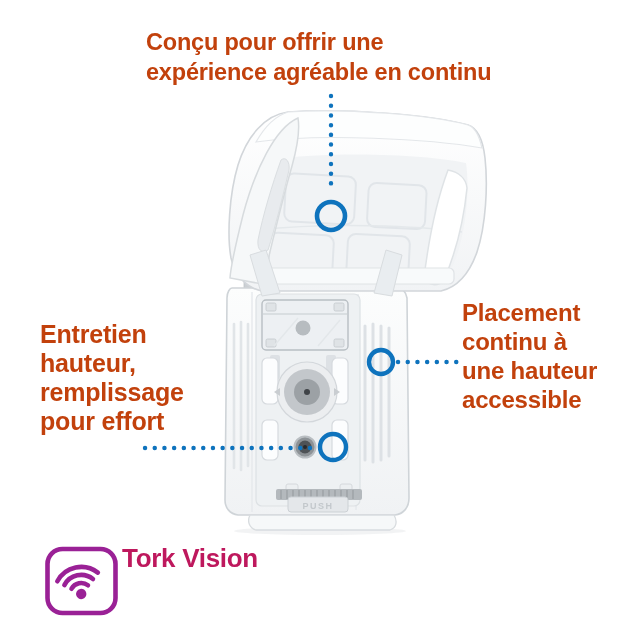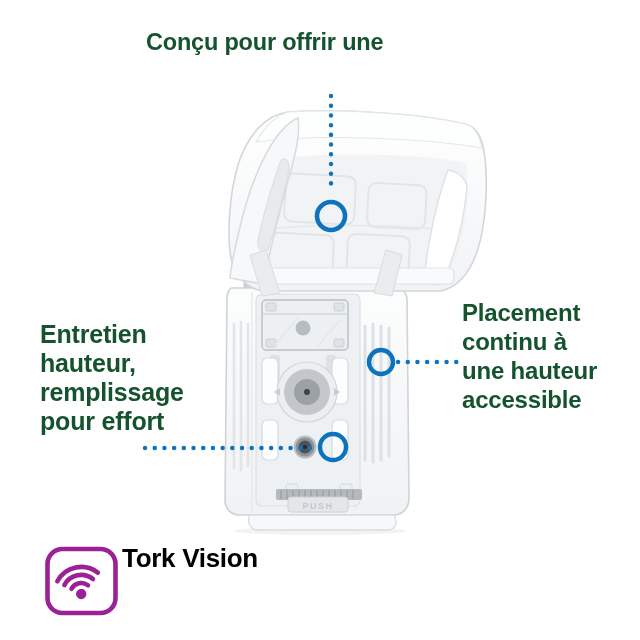--- a/index.html
+++ b/index.html
@@ -7,32 +7,32 @@
     width: 640px; height: 640px;
     background: #ffffff;
     overflow: hidden;
     font-family: "Liberation Sans", sans-serif;
   }
   .canvas { position: relative; width: 640px; height: 640px; background:#fff; }
   .art { position: absolute; left: 0; top: 0; }
   .caption {
     position: absolute;
     font-weight: 700;
-    color: #14532d;
+    color: #c2410c;
     letter-spacing: -0.2px;
     white-space: nowrap;
   }
   .caption-top   { left: 146px; top: 27px;  font-size: 23.5px; line-height: 30px; }
   .caption-left  { left: 40px;  top: 320px; font-size: 25px; line-height: 29px; }
   .caption-right { left: 462px; top: 298px; font-size: 24px; line-height: 29px; }
   .footer-icon { position: absolute; left: 45px; top: 546px; width: 73px; height: 70px; }
   .footer-text {
     position: absolute; left: 122px; top: 543px;
     font-weight: 700; font-size: 26px; line-height: 30px;
-    color: #000000; letter-spacing: -0.3px; white-space: nowrap;
+    color: #be185d; letter-spacing: -0.3px; white-space: nowrap;
   }
 </style>
 </head>
 <body>
 
 <div class="canvas">
 
   <svg class="art" width="640" height="640" viewBox="0 0 640 640">
     <defs>
       <linearGradient id="lidGrad" x1="0" y1="0" x2="0" y2="1">
@@ -174,20 +174,21 @@
       <circle cx="331" cy="216" r="14" fill="none" stroke-width="4.6"></circle>
       <line x1="398" y1="362" x2="459" y2="362" stroke-width="4.4" stroke-linecap="round" stroke-dasharray="0.1 9.6"></line>
       <circle cx="381" cy="362" r="12" fill="none" stroke-width="4.4"></circle>
       <line x1="145" y1="448" x2="314" y2="448" stroke-width="4.4" stroke-linecap="round" stroke-dasharray="0.1 9.6"></line>
       <circle cx="333" cy="447" r="13" fill="none" stroke-width="4.4"></circle>
     </g>
   </svg>
 
   <div class="caption caption-top">
     <div>Conçu pour offrir une</div>
+    <div>expérience agréable en continu</div>
   </div>
 
   <div class="caption caption-left">
     <div>Entretien</div>
     <div>hauteur,</div>
     <div>remplissage</div>
     <div>pour effort</div>
   </div>
 
   <div class="caption caption-right">

